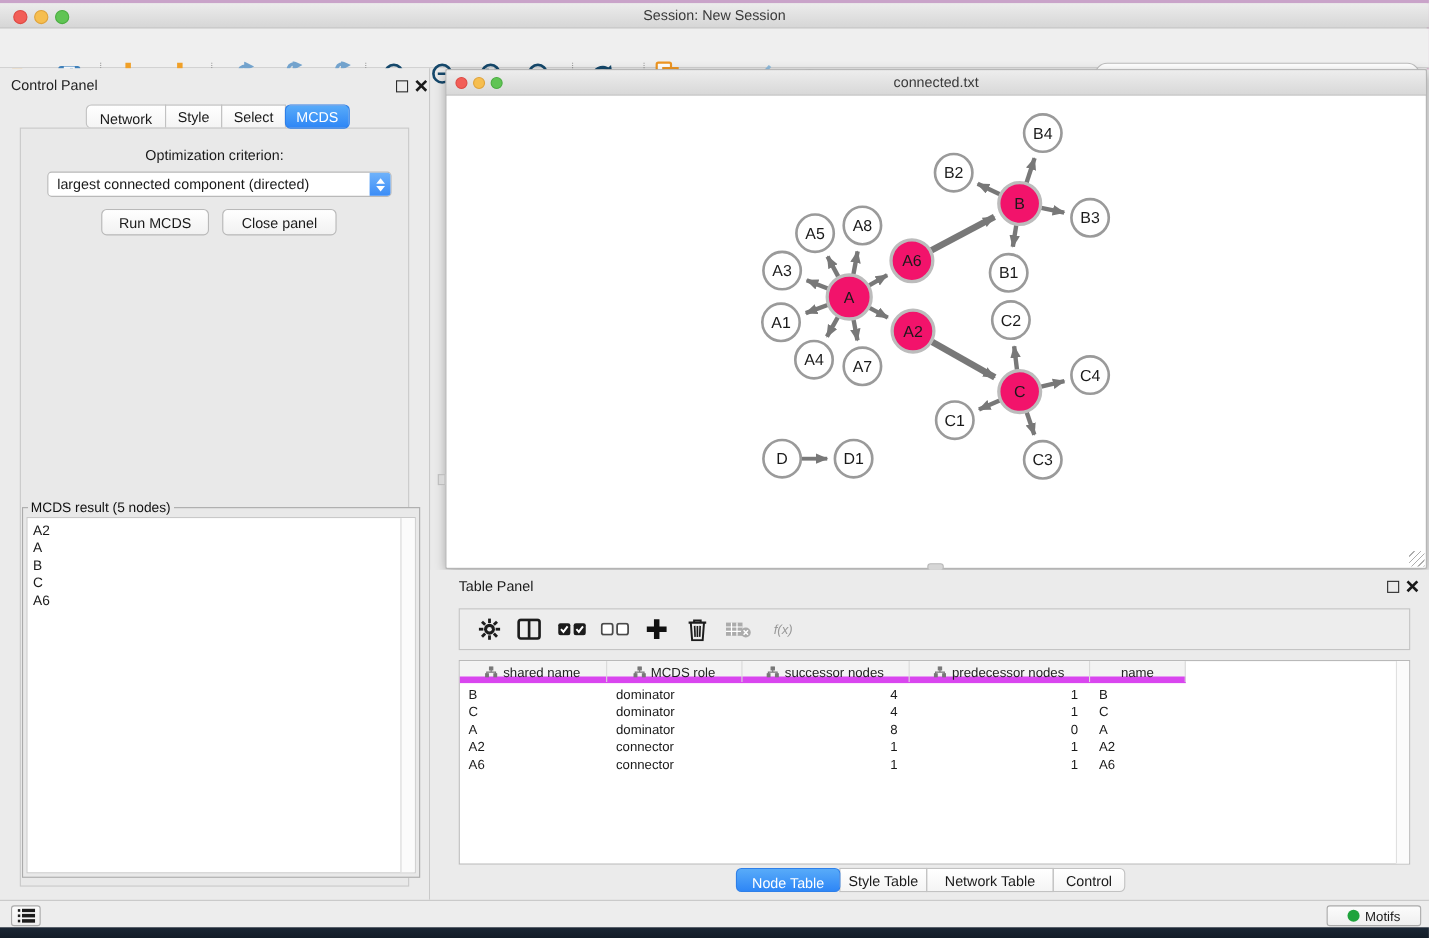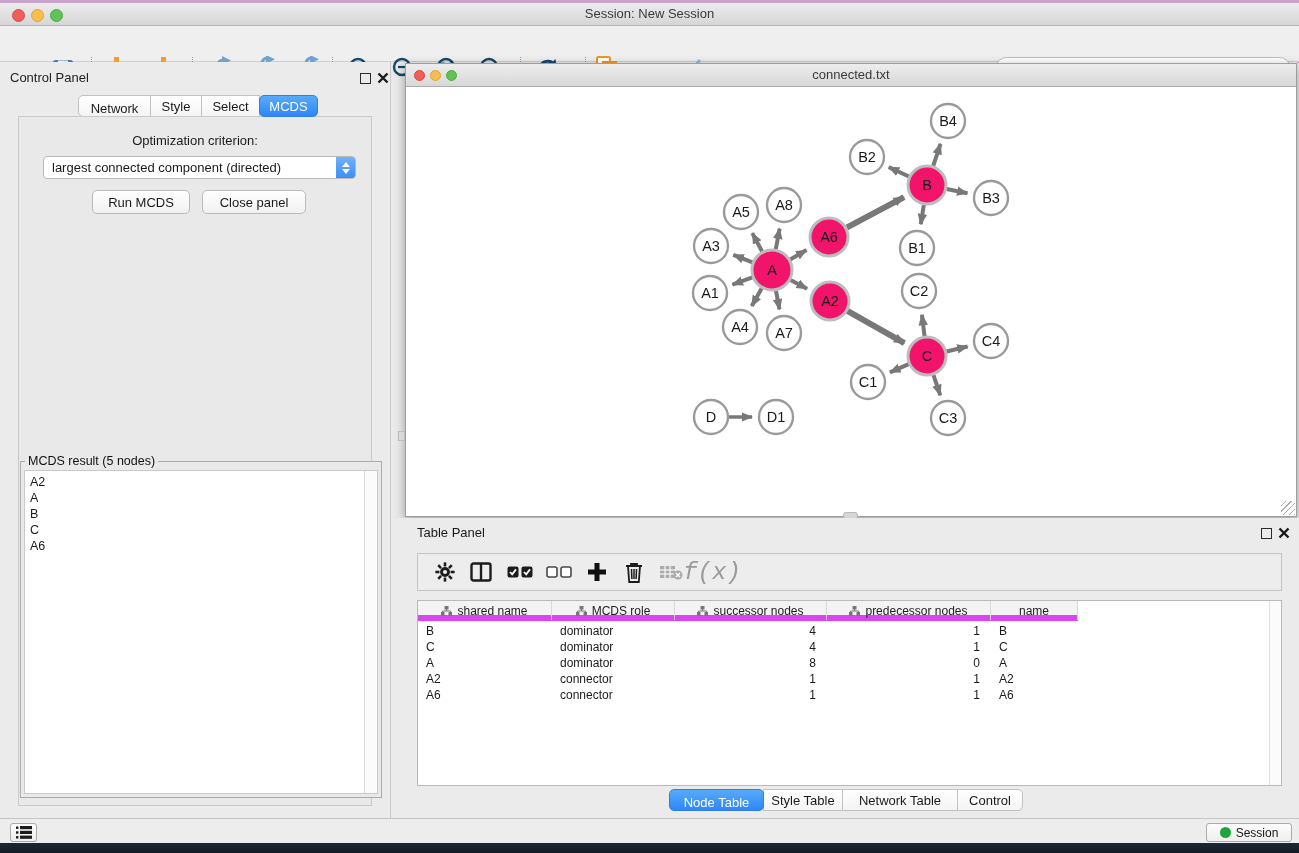--- a/index.html
+++ b/index.html
@@ -67,21 +67,21 @@
     background:repeating-linear-gradient(135deg, transparent 0 3px, #ADADAD 3px 4px); }
   .splitter-dot { left:843px; top:512px; width:15px; height:7px; background:#D6D6D6; border:1px solid #B9B9B9; border-radius:3px; }
   .side-nub { left:398px; top:431px; width:7px; height:10px; background:#D9D9D9; border:1px solid #BDBDBD; }
 
   
   .tpanel { left:391px; top:518px; width:908px; height:300px; background:#EBEBEB; }
   .tp-title { position:absolute; left:26px; top:7px; font-size:13px; }
   .tp-toolbar { position:absolute; left:26px; top:35px; width:1265px; height:38px; background:#EDEDED; border:1px solid #C4C4C4; }
   .tp-toolbar { width:865px; }
   .ticon { position:absolute; top:2px; width:34px; height:32px; display:flex; align-items:center; justify-content:center; }
-  .fx { font-family:Liberation Mono, monospace; font-style:italic; font-size:24px; color:#9a9a9a; }
+  .fx { font-family:Liberation Sans, sans-serif; font-style:italic; font-size:12px; color:#9a9a9a; }
   .ttable { position:absolute; left:26px; top:82px; width:865px; height:186px; background:#fff; border:1px solid #B9B9B9; }
   .thead { position:absolute; left:0; top:0; height:20px; background:#F3F3F3; border-bottom:6px solid #d946ef;
            display:flex; }
   .th { height:19px; border-right:1px solid #D9D9D9; display:flex; align-items:center; justify-content:center; gap:5px;
         font-size:12px; color:#222; }
   .trow { position:absolute; left:0; height:16px; display:flex; font-size:12px; }
   .td { display:flex; align-items:center; }
   .td.l { justify-content:flex-start; }
   .td.r { justify-content:flex-end; }
   .tscroll { position:absolute; top:0; right:0; bottom:0; width:12px; background:#FBFBFB; border-left:1px solid #E0E0E0; }
@@ -716,16 +716,16 @@
             <rect x="0" y="5.3" width="2.4" height="2.4"></rect>
             <rect x="4" y="4.8" width="12" height="3.2"></rect>
             <rect x="0" y="10.1" width="2.4" height="2.4"></rect>
             <rect x="4" y="9.6" width="12" height="3.2"></rect>
           </g>
         </svg>
       </span>
   </div>
   <div class="sb-btn" style="left:1206px; width:86px;">
     <span class="mem-dot" id="mem-dot" style="background: rgb(31, 163, 60);"></span>
-    <span>Session</span>
+    <span>Motifs</span>
   </div>
 </div>
 <div class="abs desk-bottom"></div>
 
 </body></html>

